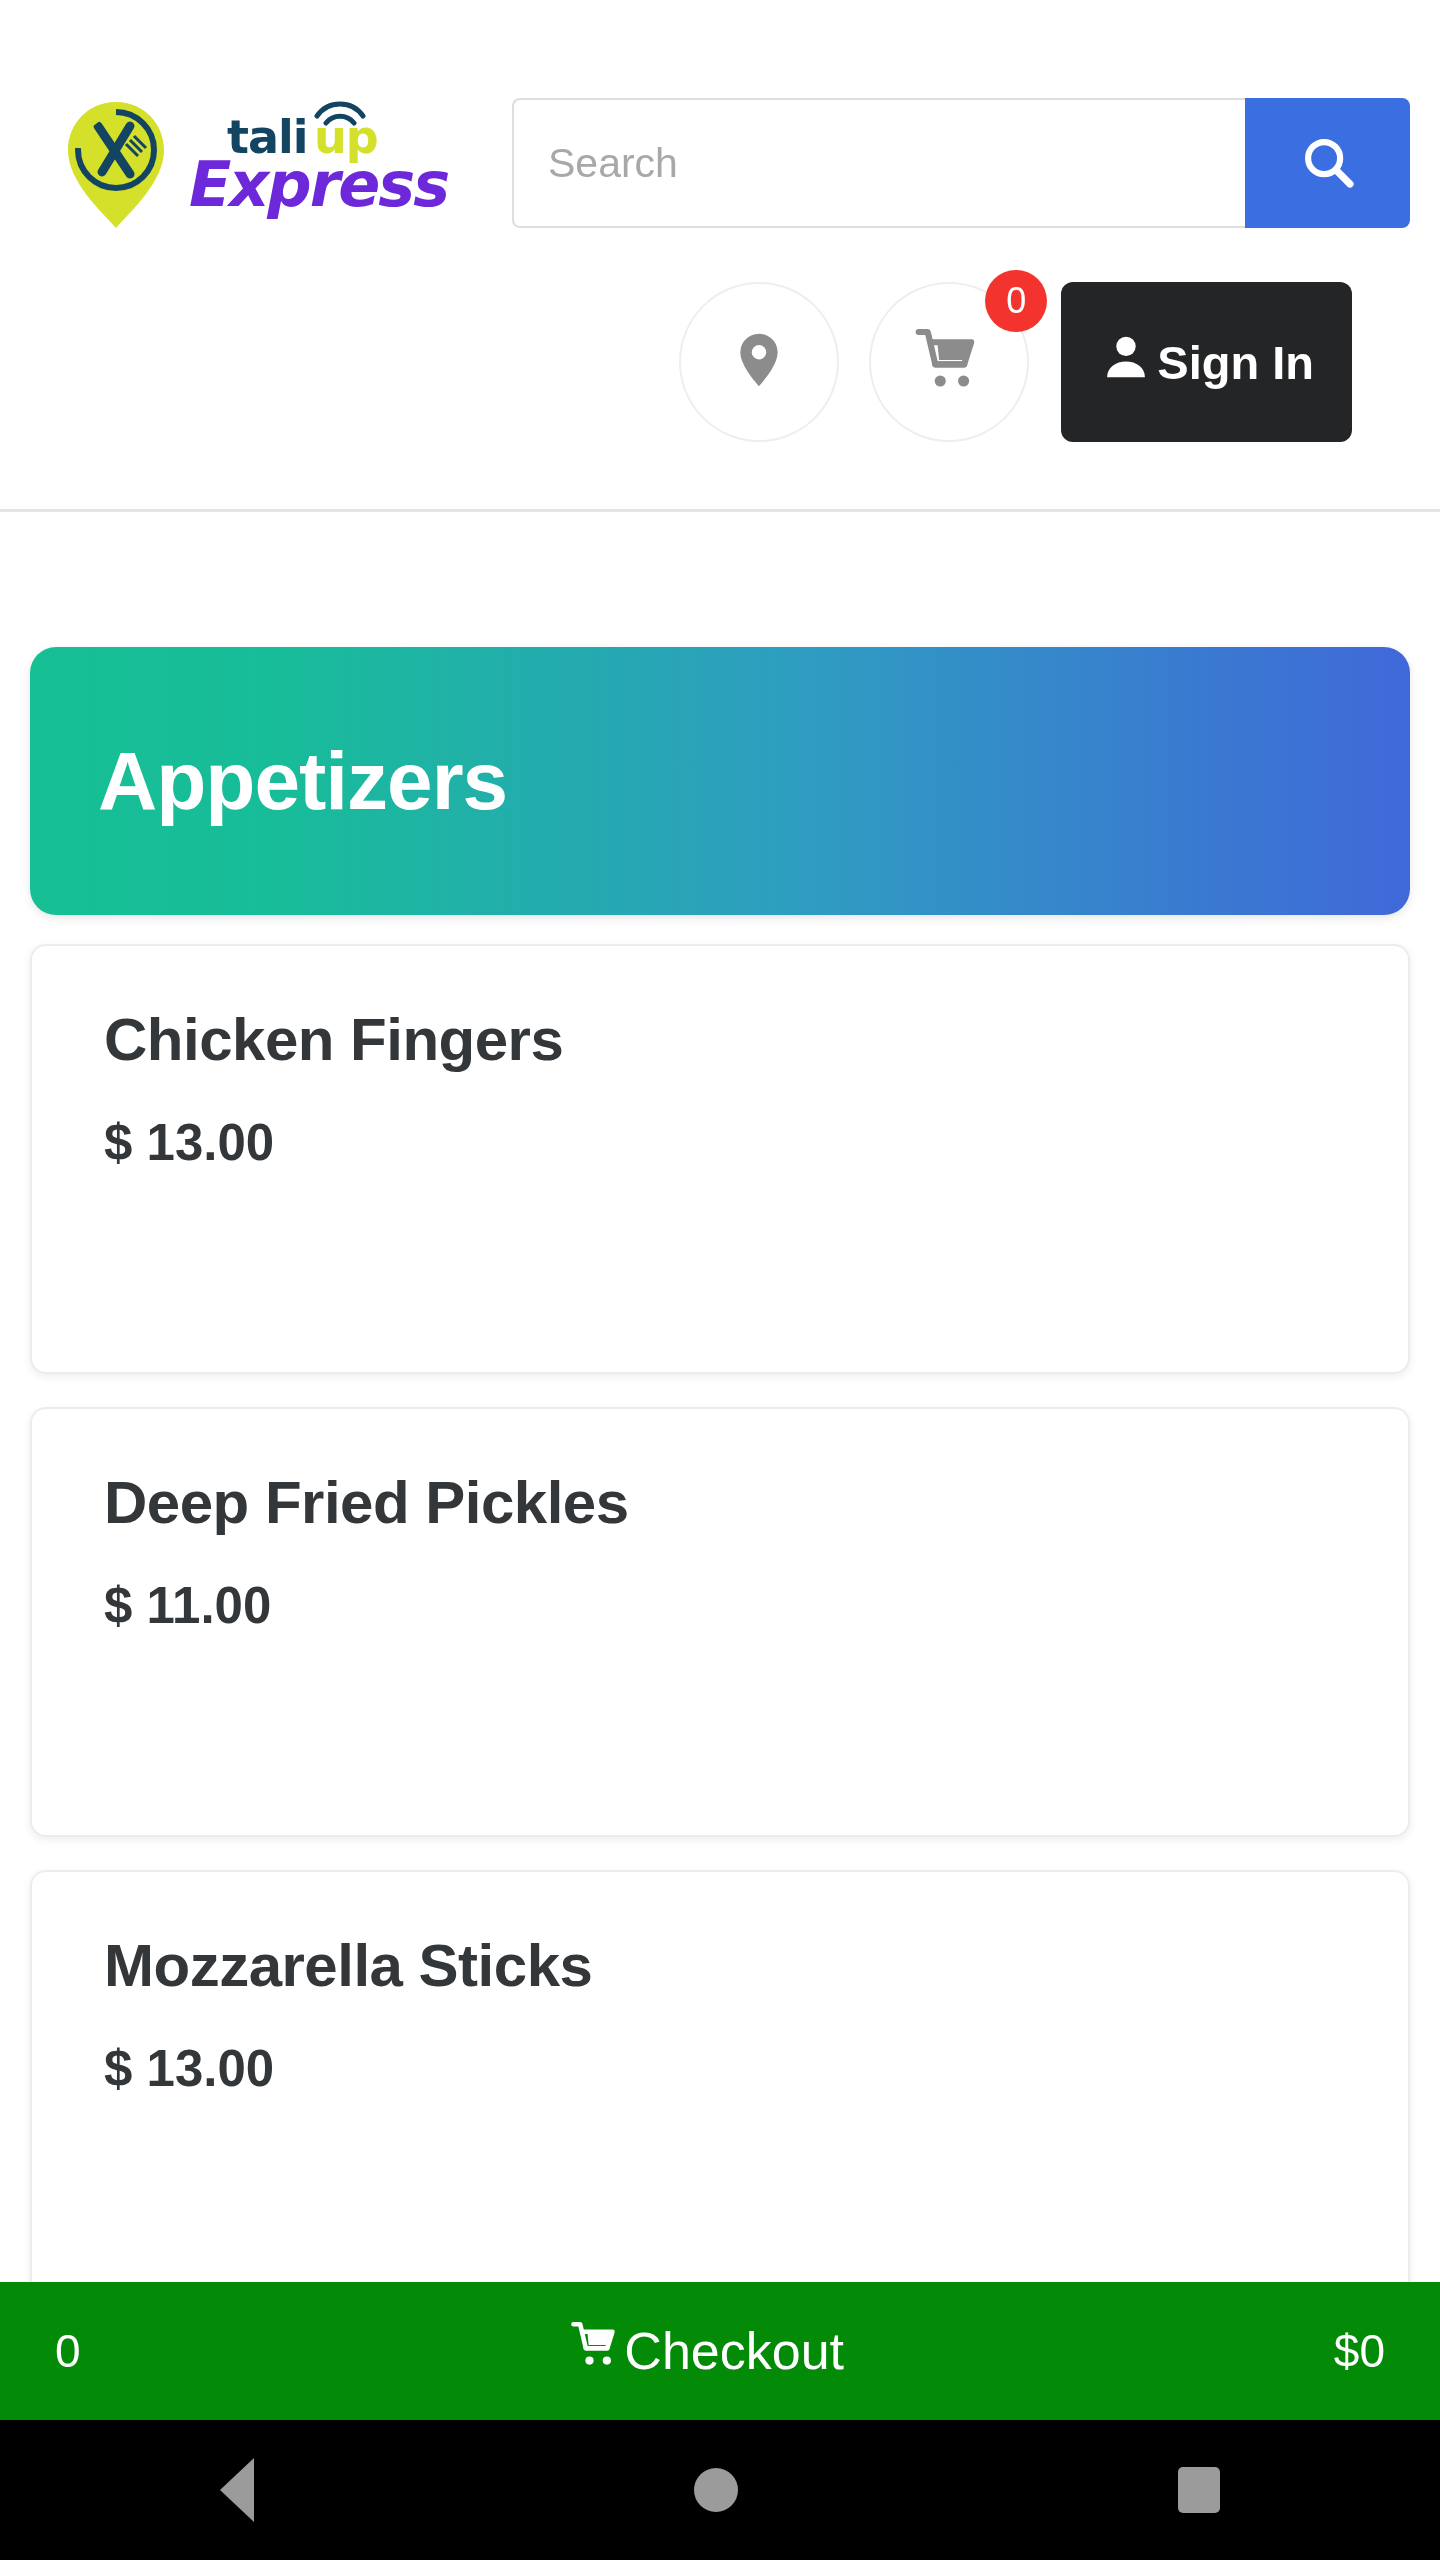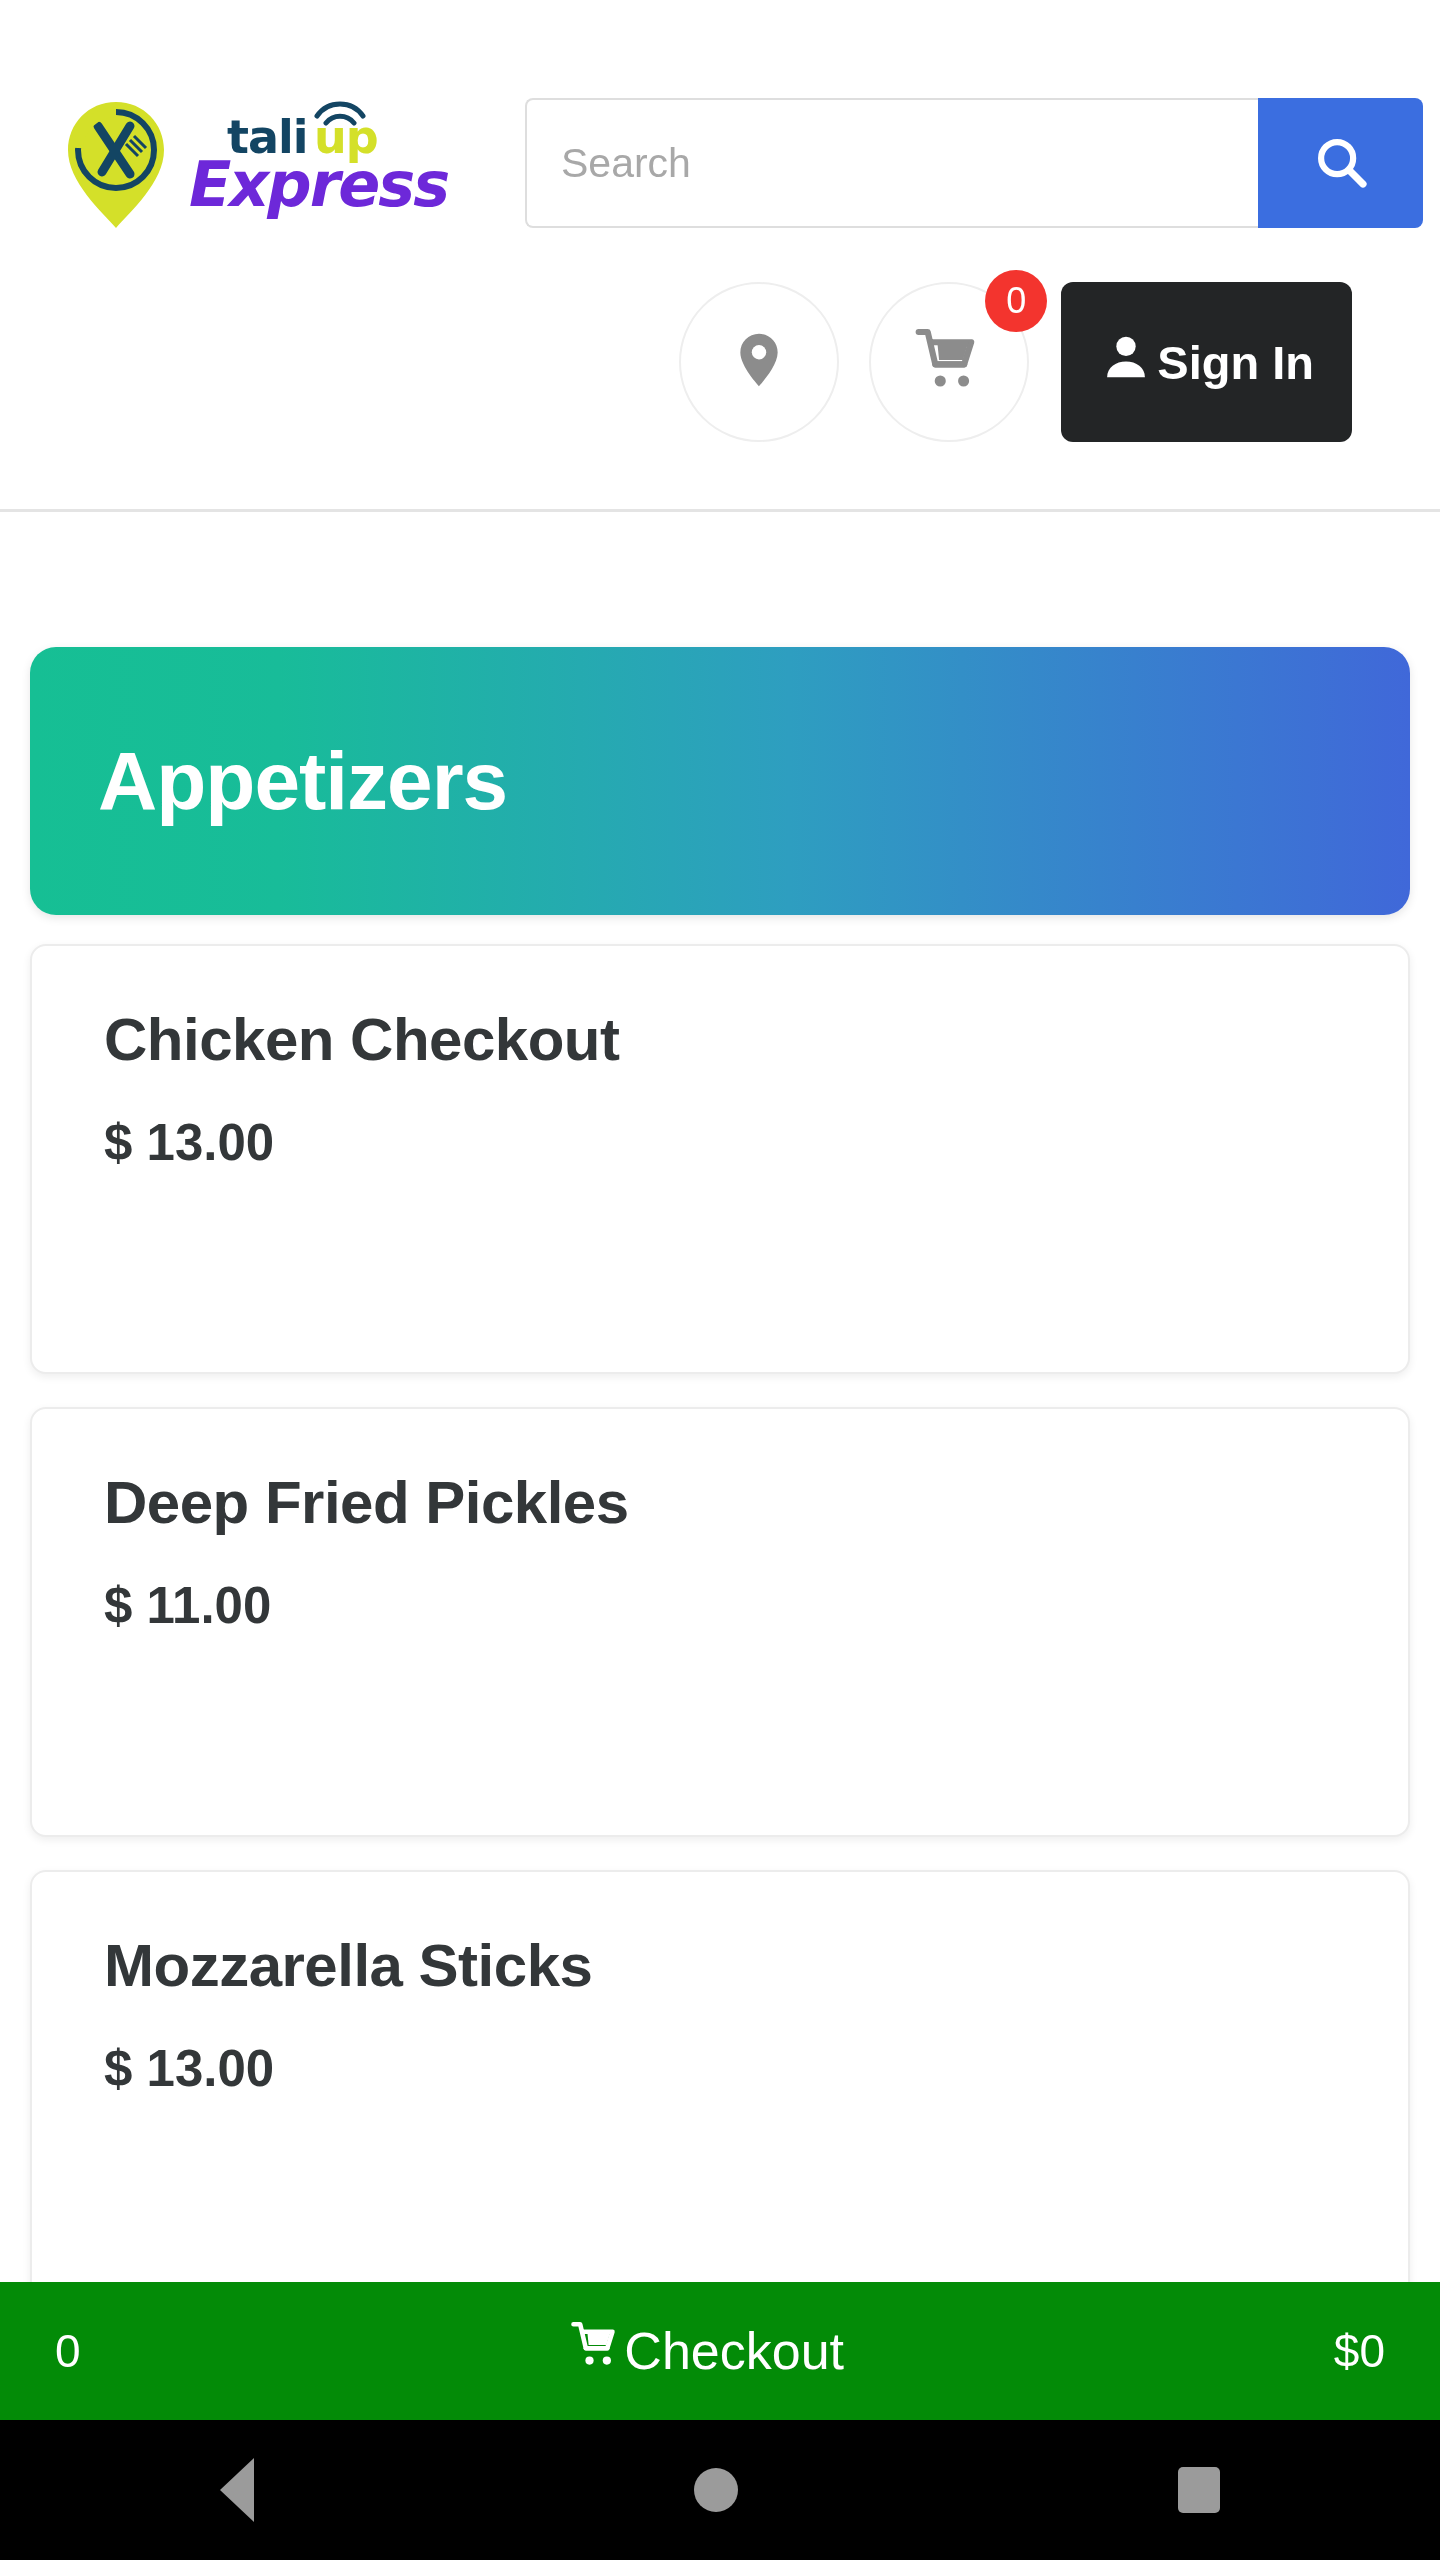--- a/index.html
+++ b/index.html
@@ -53,21 +53,21 @@
   .logo-wifi { position: absolute; left: 122px; top: -4px; }
   .logo-express {
     position: absolute; left: 0px; top: 48px;
     font-size: 62px; font-weight: bold; font-style: italic;
     color: #6d28d9; letter-spacing: -2px;
     font-family: "DejaVu Sans", sans-serif;
   }
 
   .search-wrap {
     position: absolute;
-    left: 525px; top: 98px;
+    left: 512px; top: 98px;
     width: 898px; height: 116px;
     display: flex;
   }
   .search-input {
     flex: 1 1 auto;
     height: 130px;
     border: 2px solid #dedede;
     border-right: none;
     border-radius: 8px 0 0 8px;
     background: #fff;
@@ -325,21 +325,21 @@
   </div>
 
   <div class="content">
 
     <div class="category-banner">
       <div class="category-title">Appetizers</div>
     </div>
 
     <div class="menu-list">
       <div class="menu-card">
-        <div class="item-name">Chicken Checkout</div>
+        <div class="item-name">Chicken Fingers</div>
         <div class="item-price">$ 13.00</div>
       </div>
       <div class="menu-card">
         <div class="item-name">Deep Fried Pickles</div>
         <div class="item-price">$ 11.00</div>
       </div>
       <div class="menu-card">
         <div class="item-name">Mozzarella Sticks</div>
         <div class="item-price">$ 13.00</div>
       </div>

